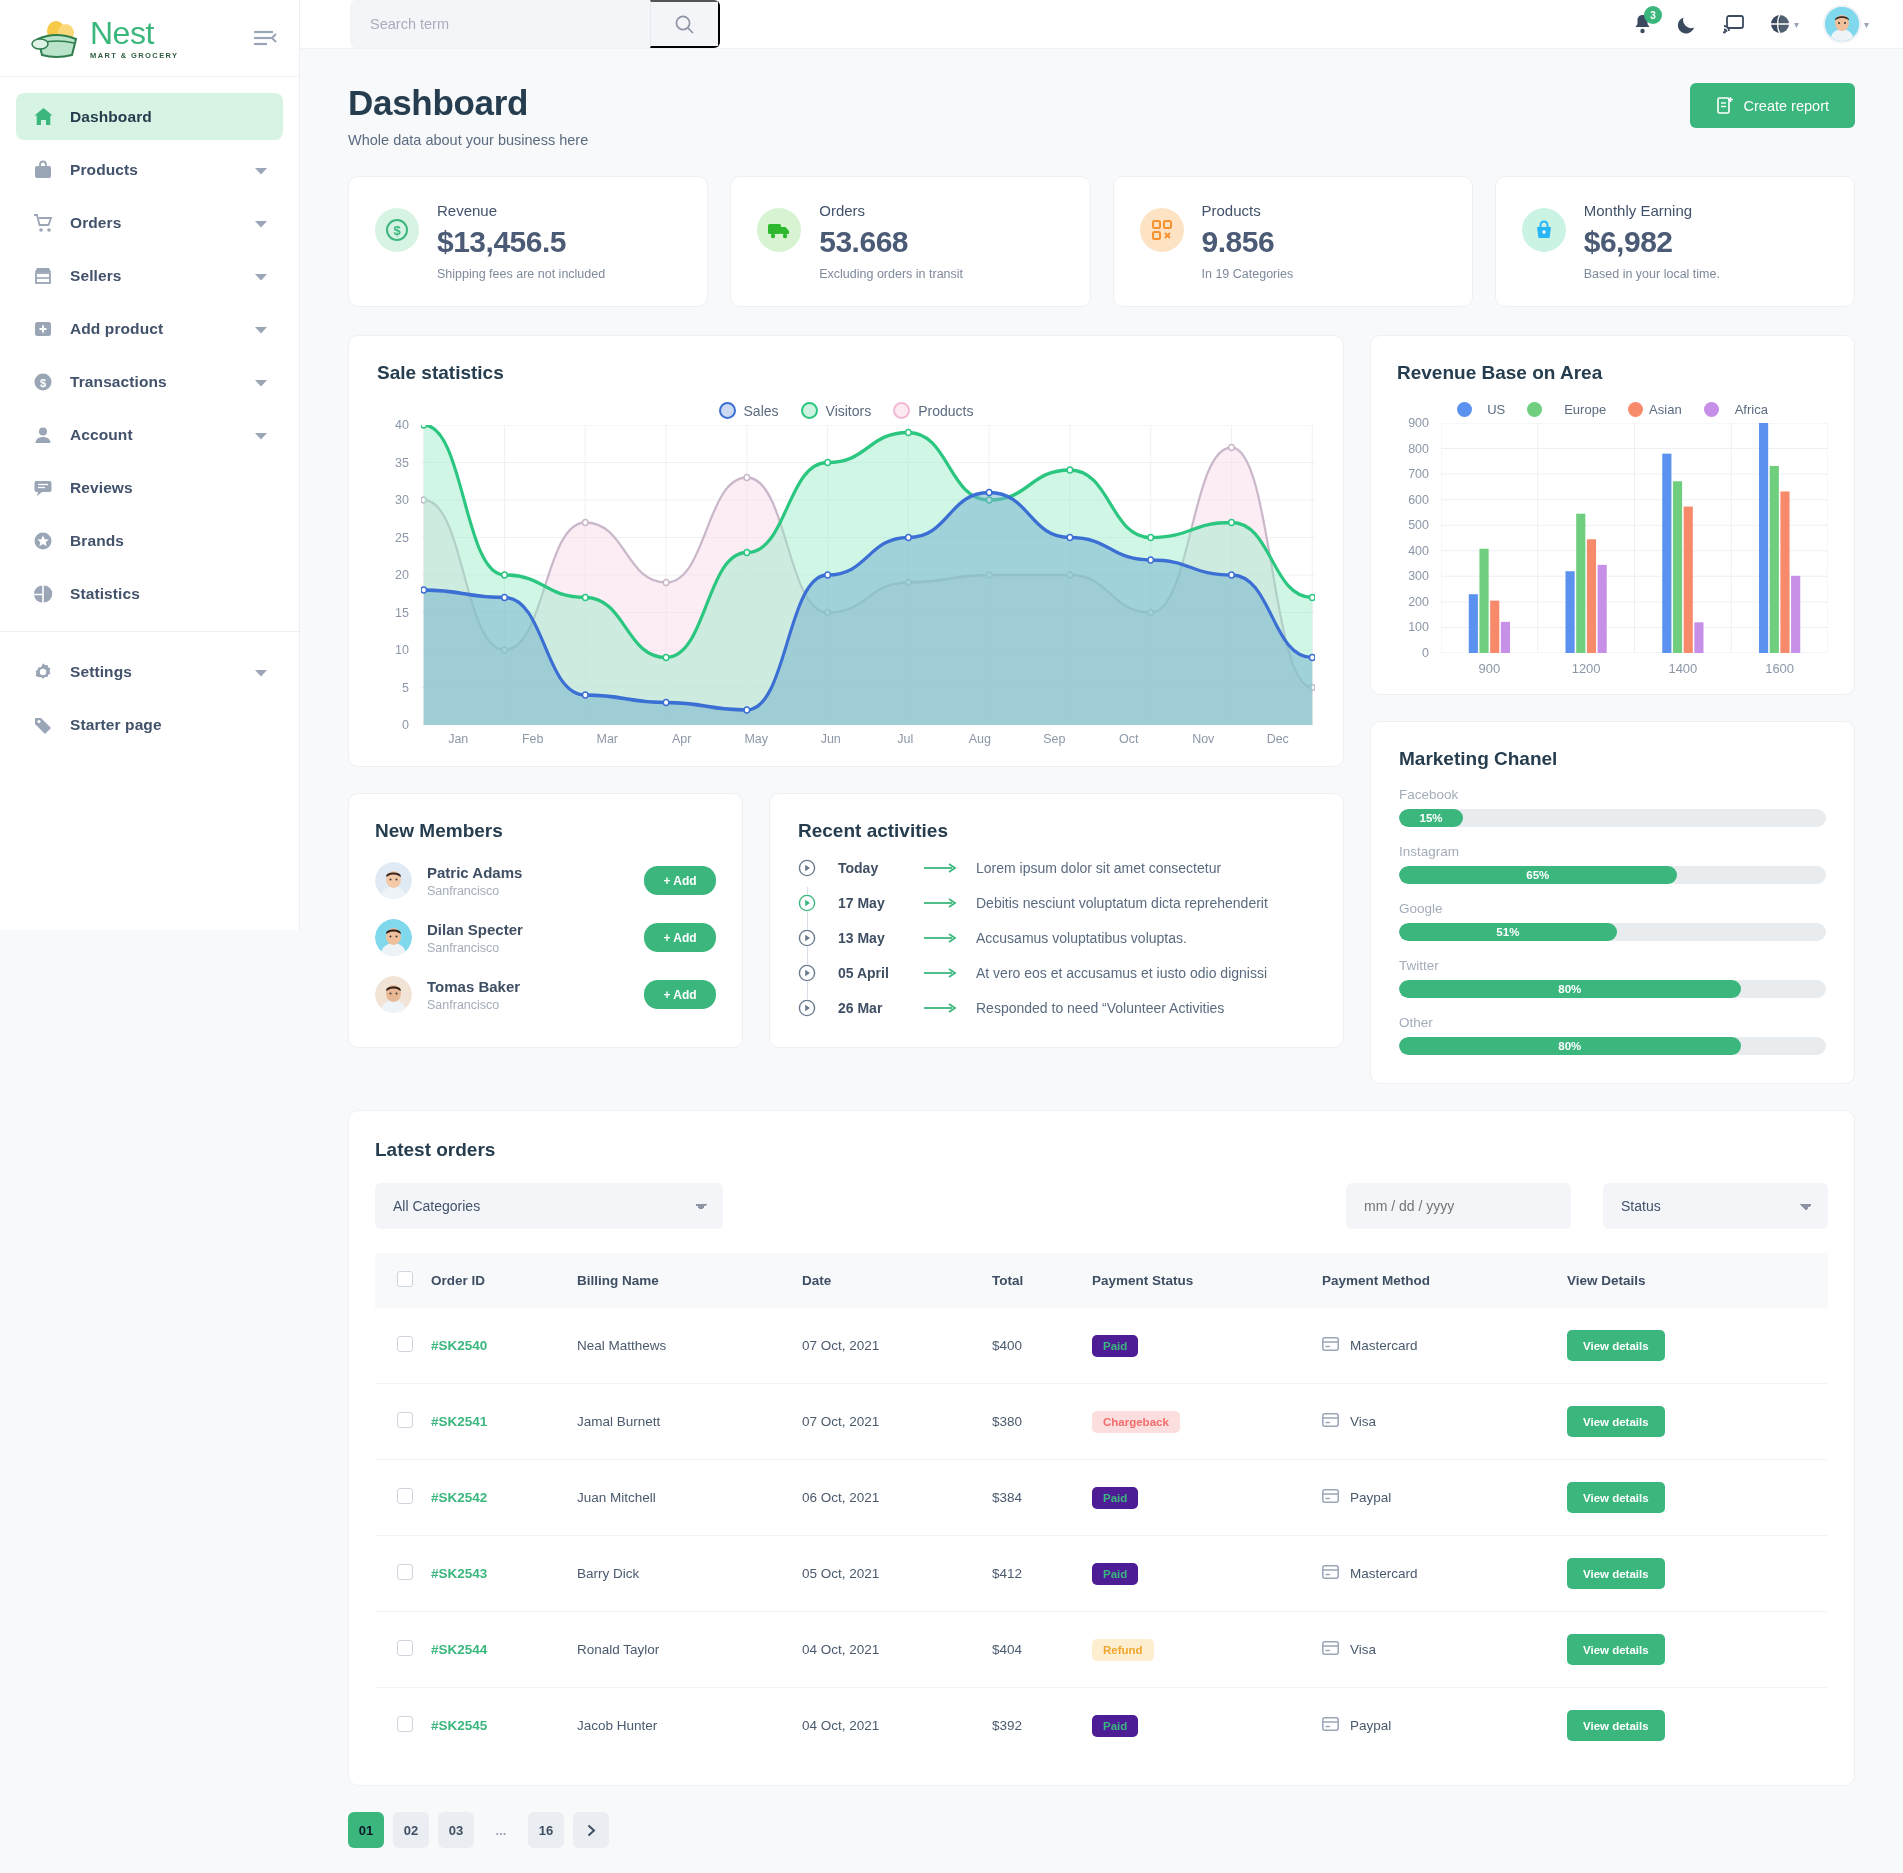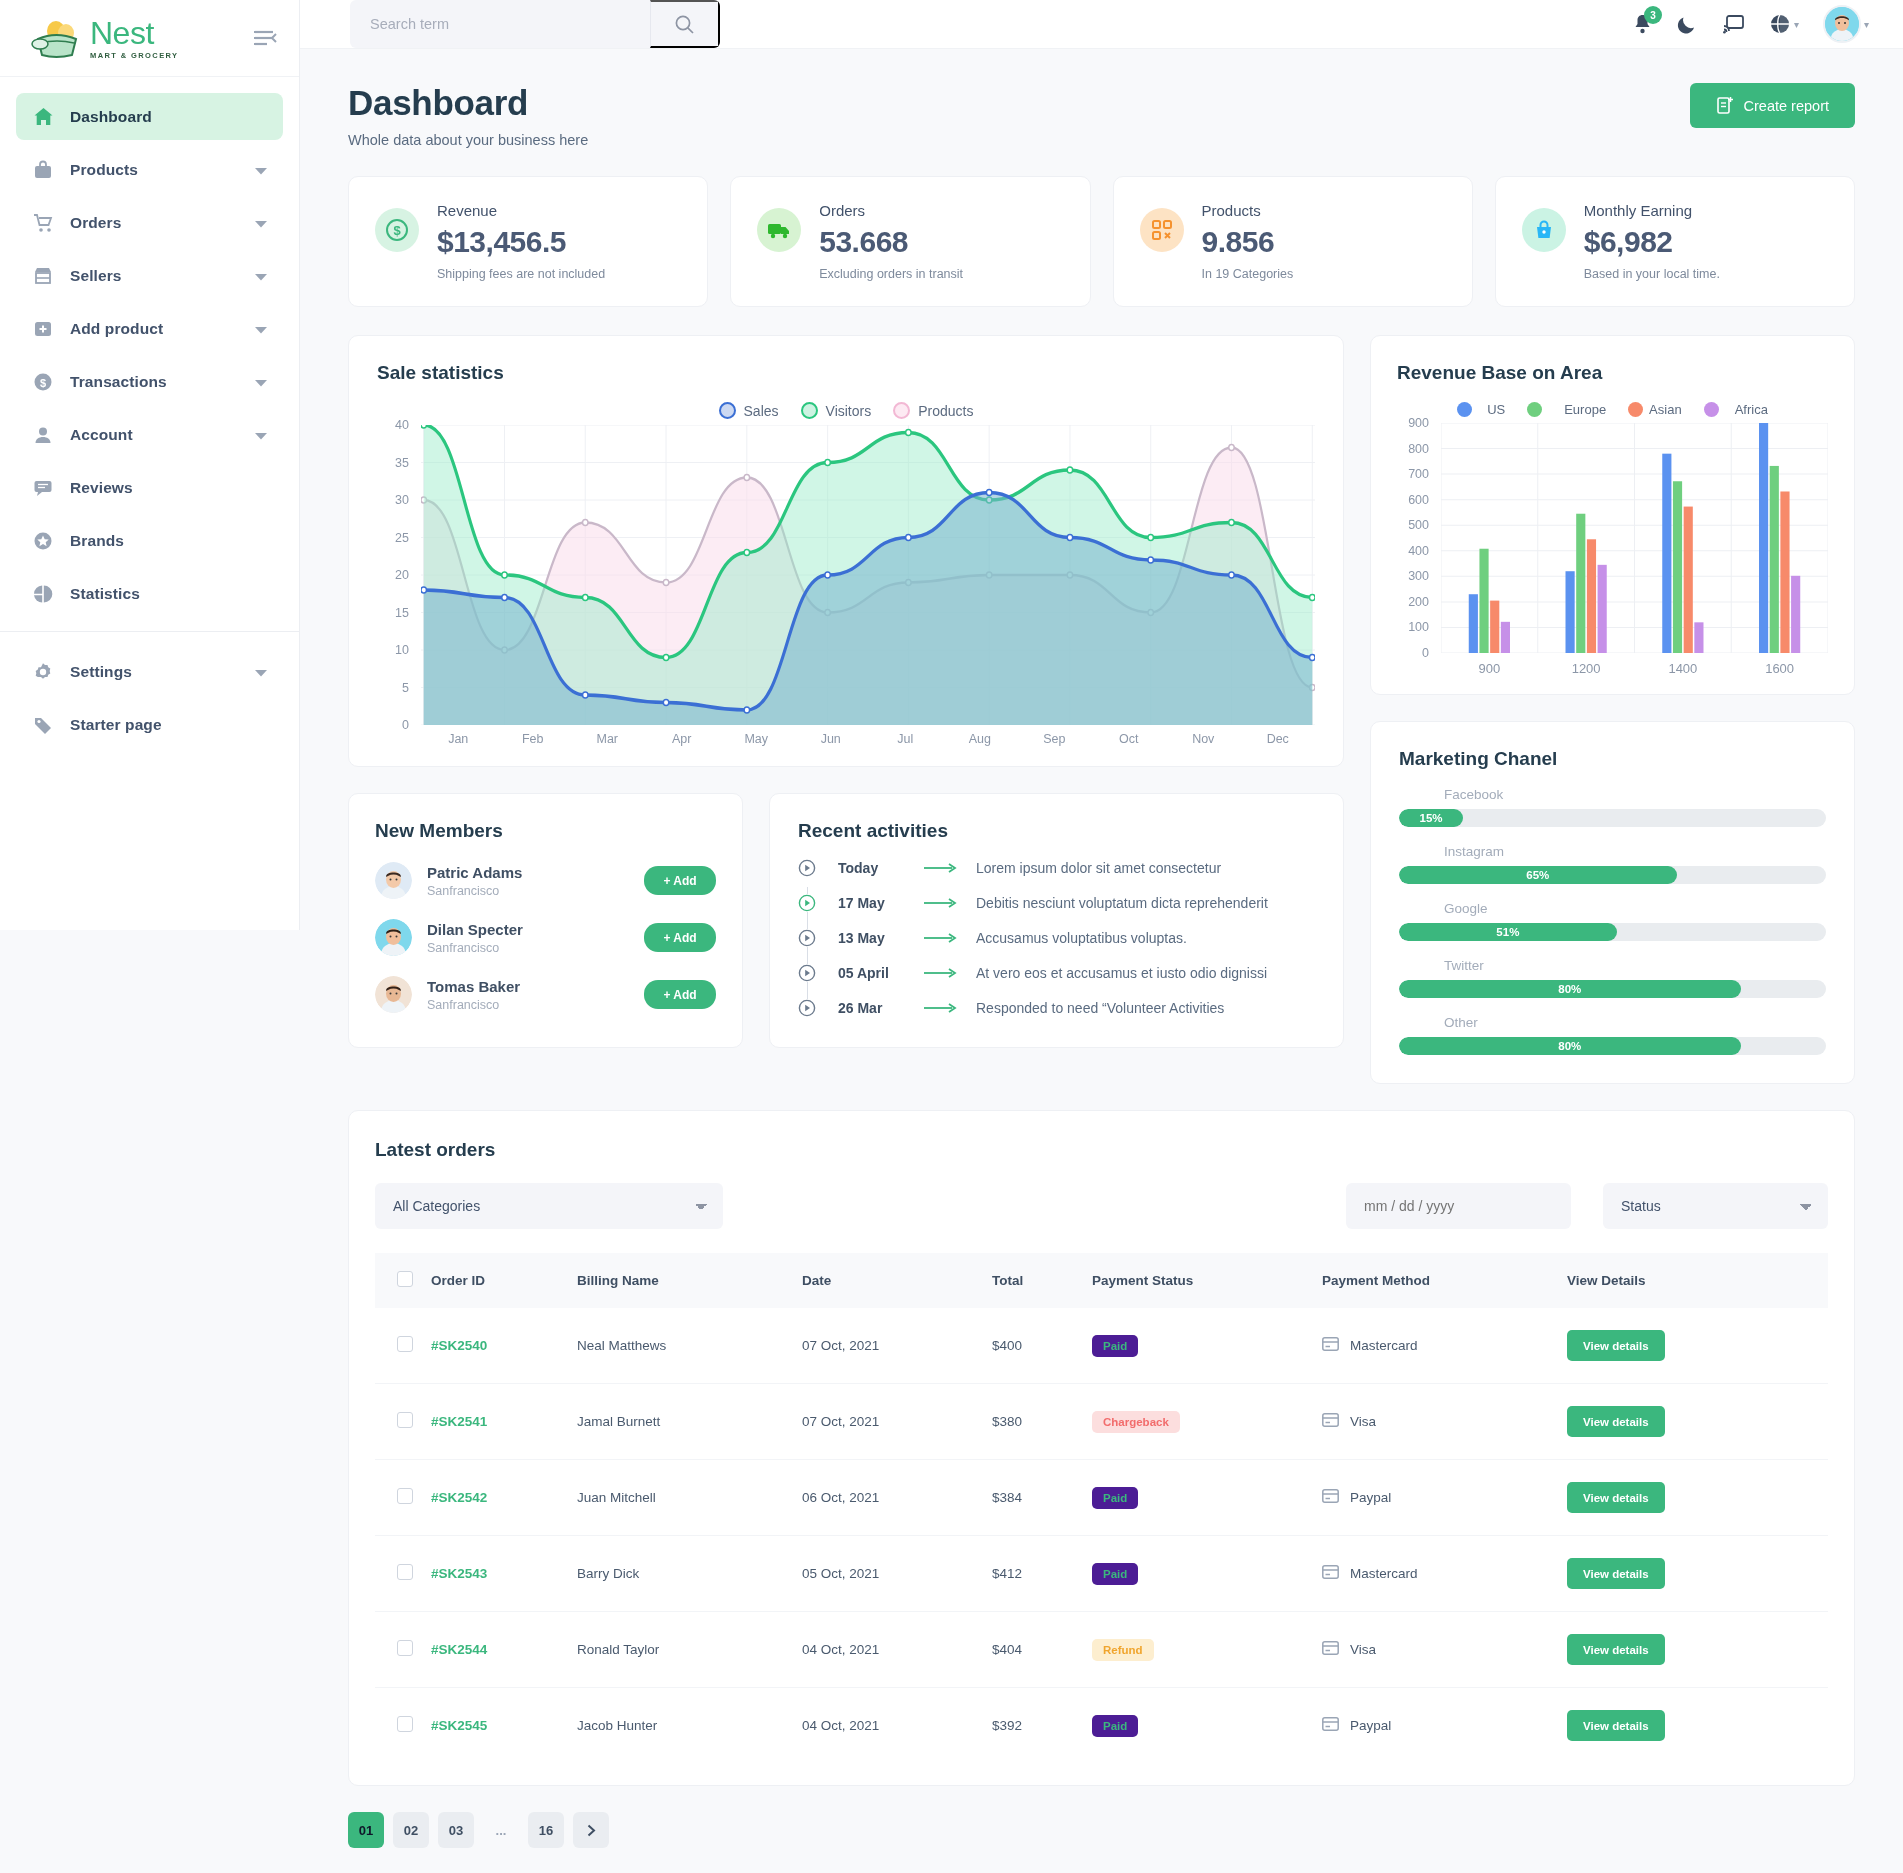--- a/index.html
+++ b/index.html
@@ -120,21 +120,21 @@
 
   
   .bars-card { padding: 26px 26px 18px 26px; }
   .bar-plot { position: relative; }
   .bar-xlabels { display: flex; margin-left: 44px; margin-top: 8px; }
   .bar-xlabel { flex: 1; text-align: center; font-size: 13px; color: #8c97a8; }
 
   
   .mk-card { padding: 26px 28px 28px; margin-top: 26px; }
   .mk-row { margin-top: 17px; }
-  .mk-name { font-size: 13.5px; color: #a3acba; margin-bottom: 7px; margin-left: 45px; }
+  .mk-name { font-size: 13.5px; color: #a3acba; margin-bottom: 7px; }
   .mk-track { height: 18px; background: #e9ecef; border-radius: 9px; overflow: hidden; }
   .mk-fill {
     height: 100%; background: #3BB77E; border-radius: 9px; color: #fff; font-size: 11.5px;
     font-weight: 600; display: flex; align-items: center; justify-content: center;
   }
 
   
   .row-mid { display: flex; gap: 26px; margin-top: 26px; }
   .members-card { width: 395px; flex: 0 0 395px; padding: 26px 26px 30px; }
   .act-card { flex: 1; padding: 26px 28px 30px; }

